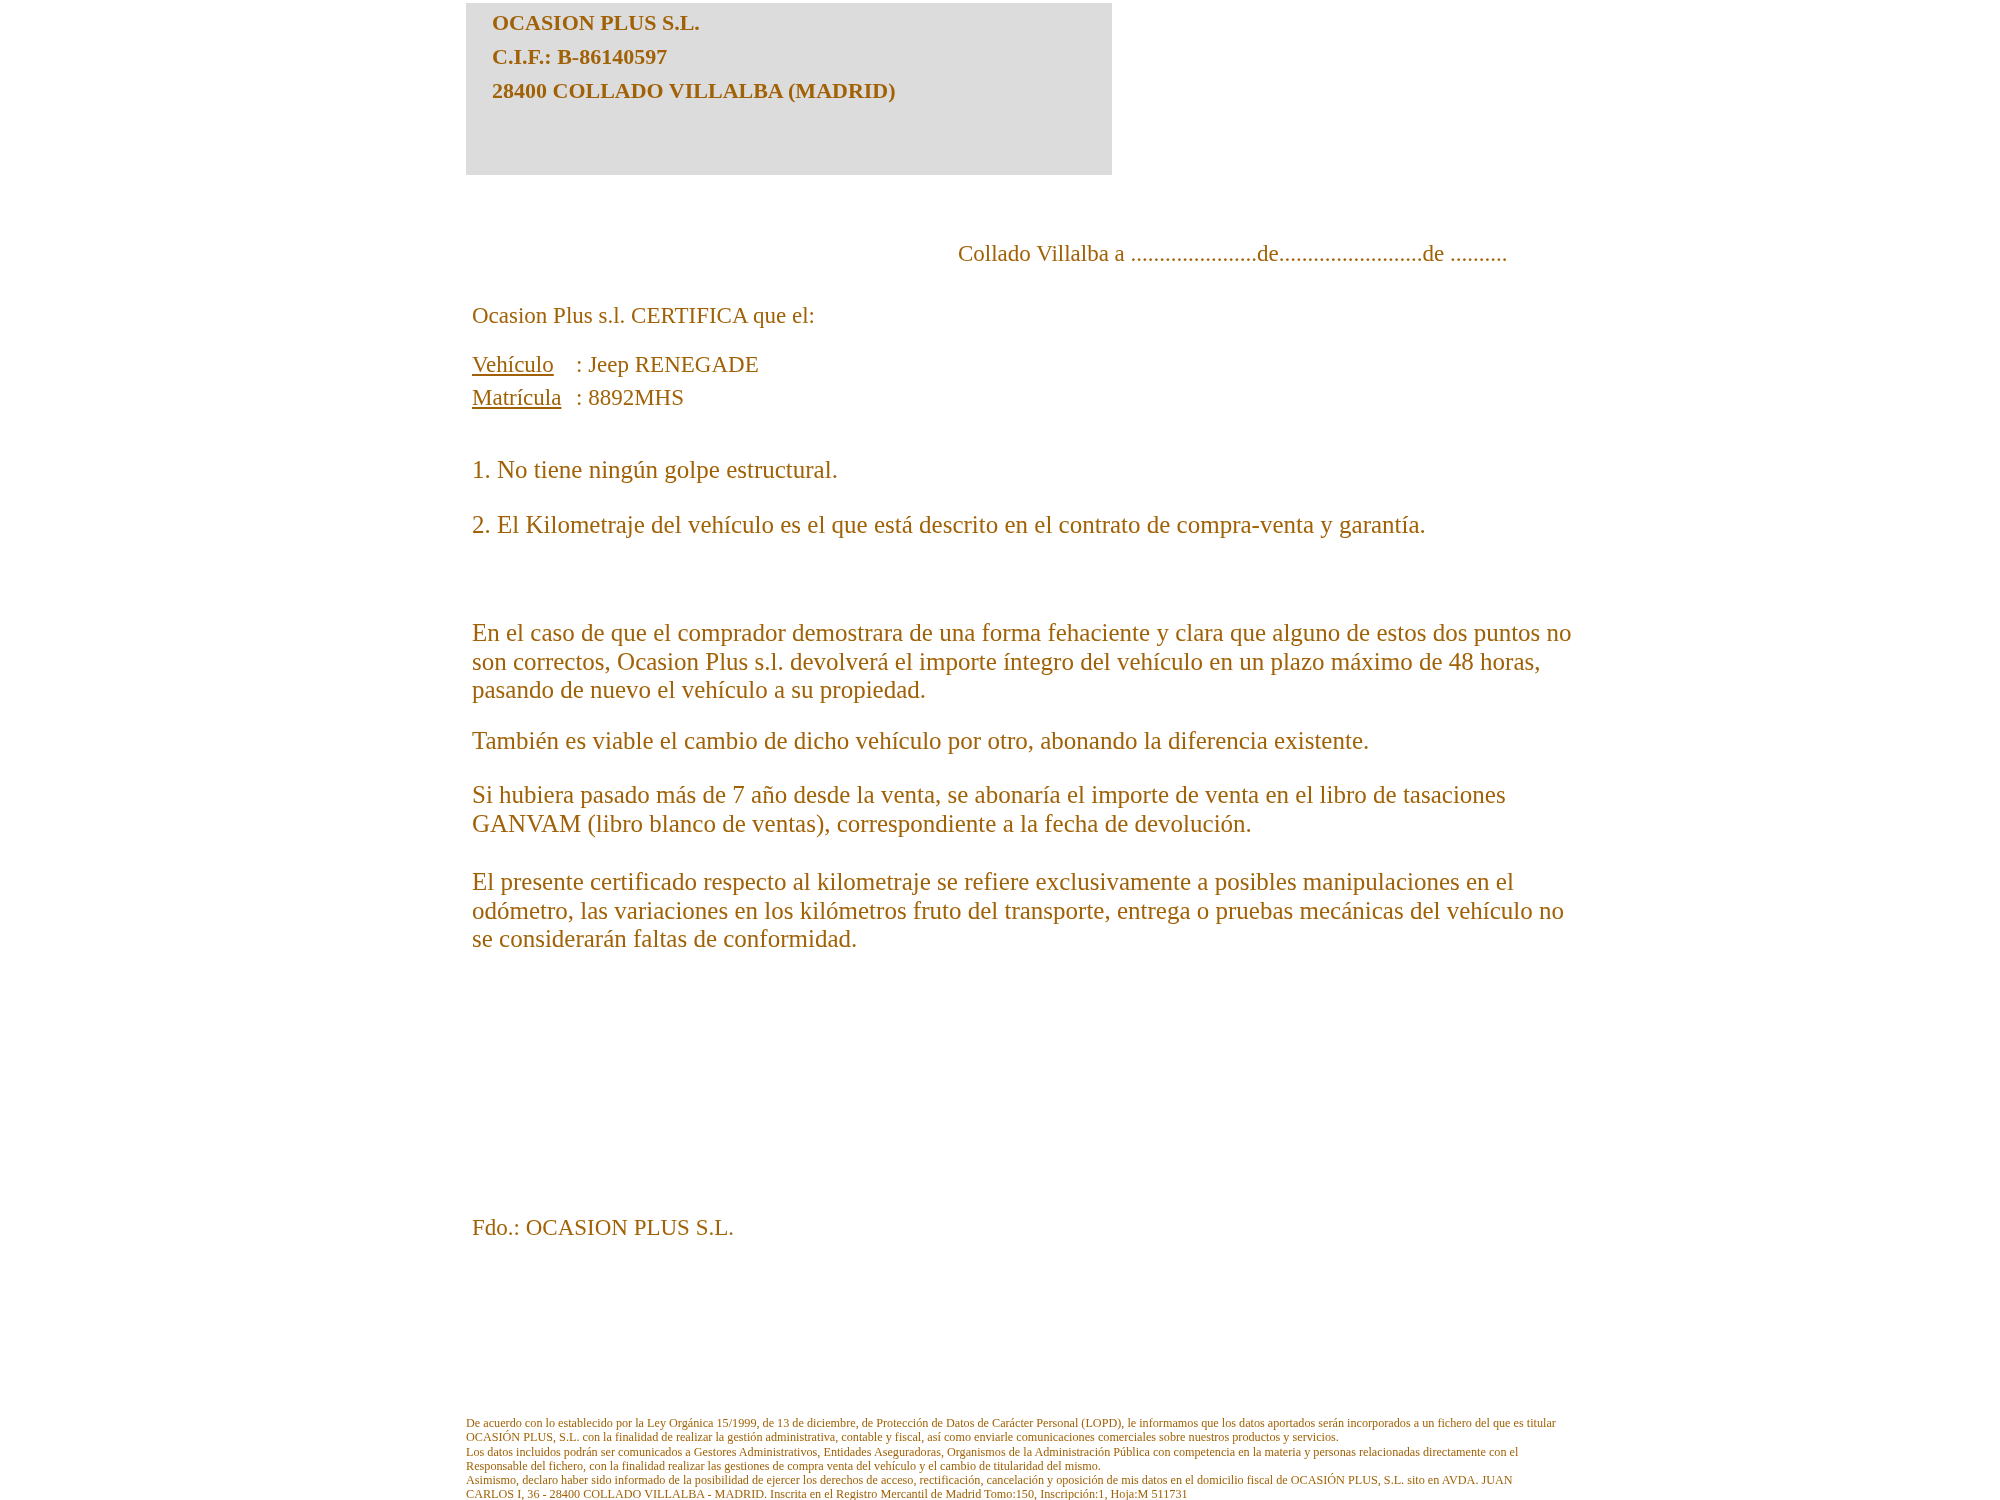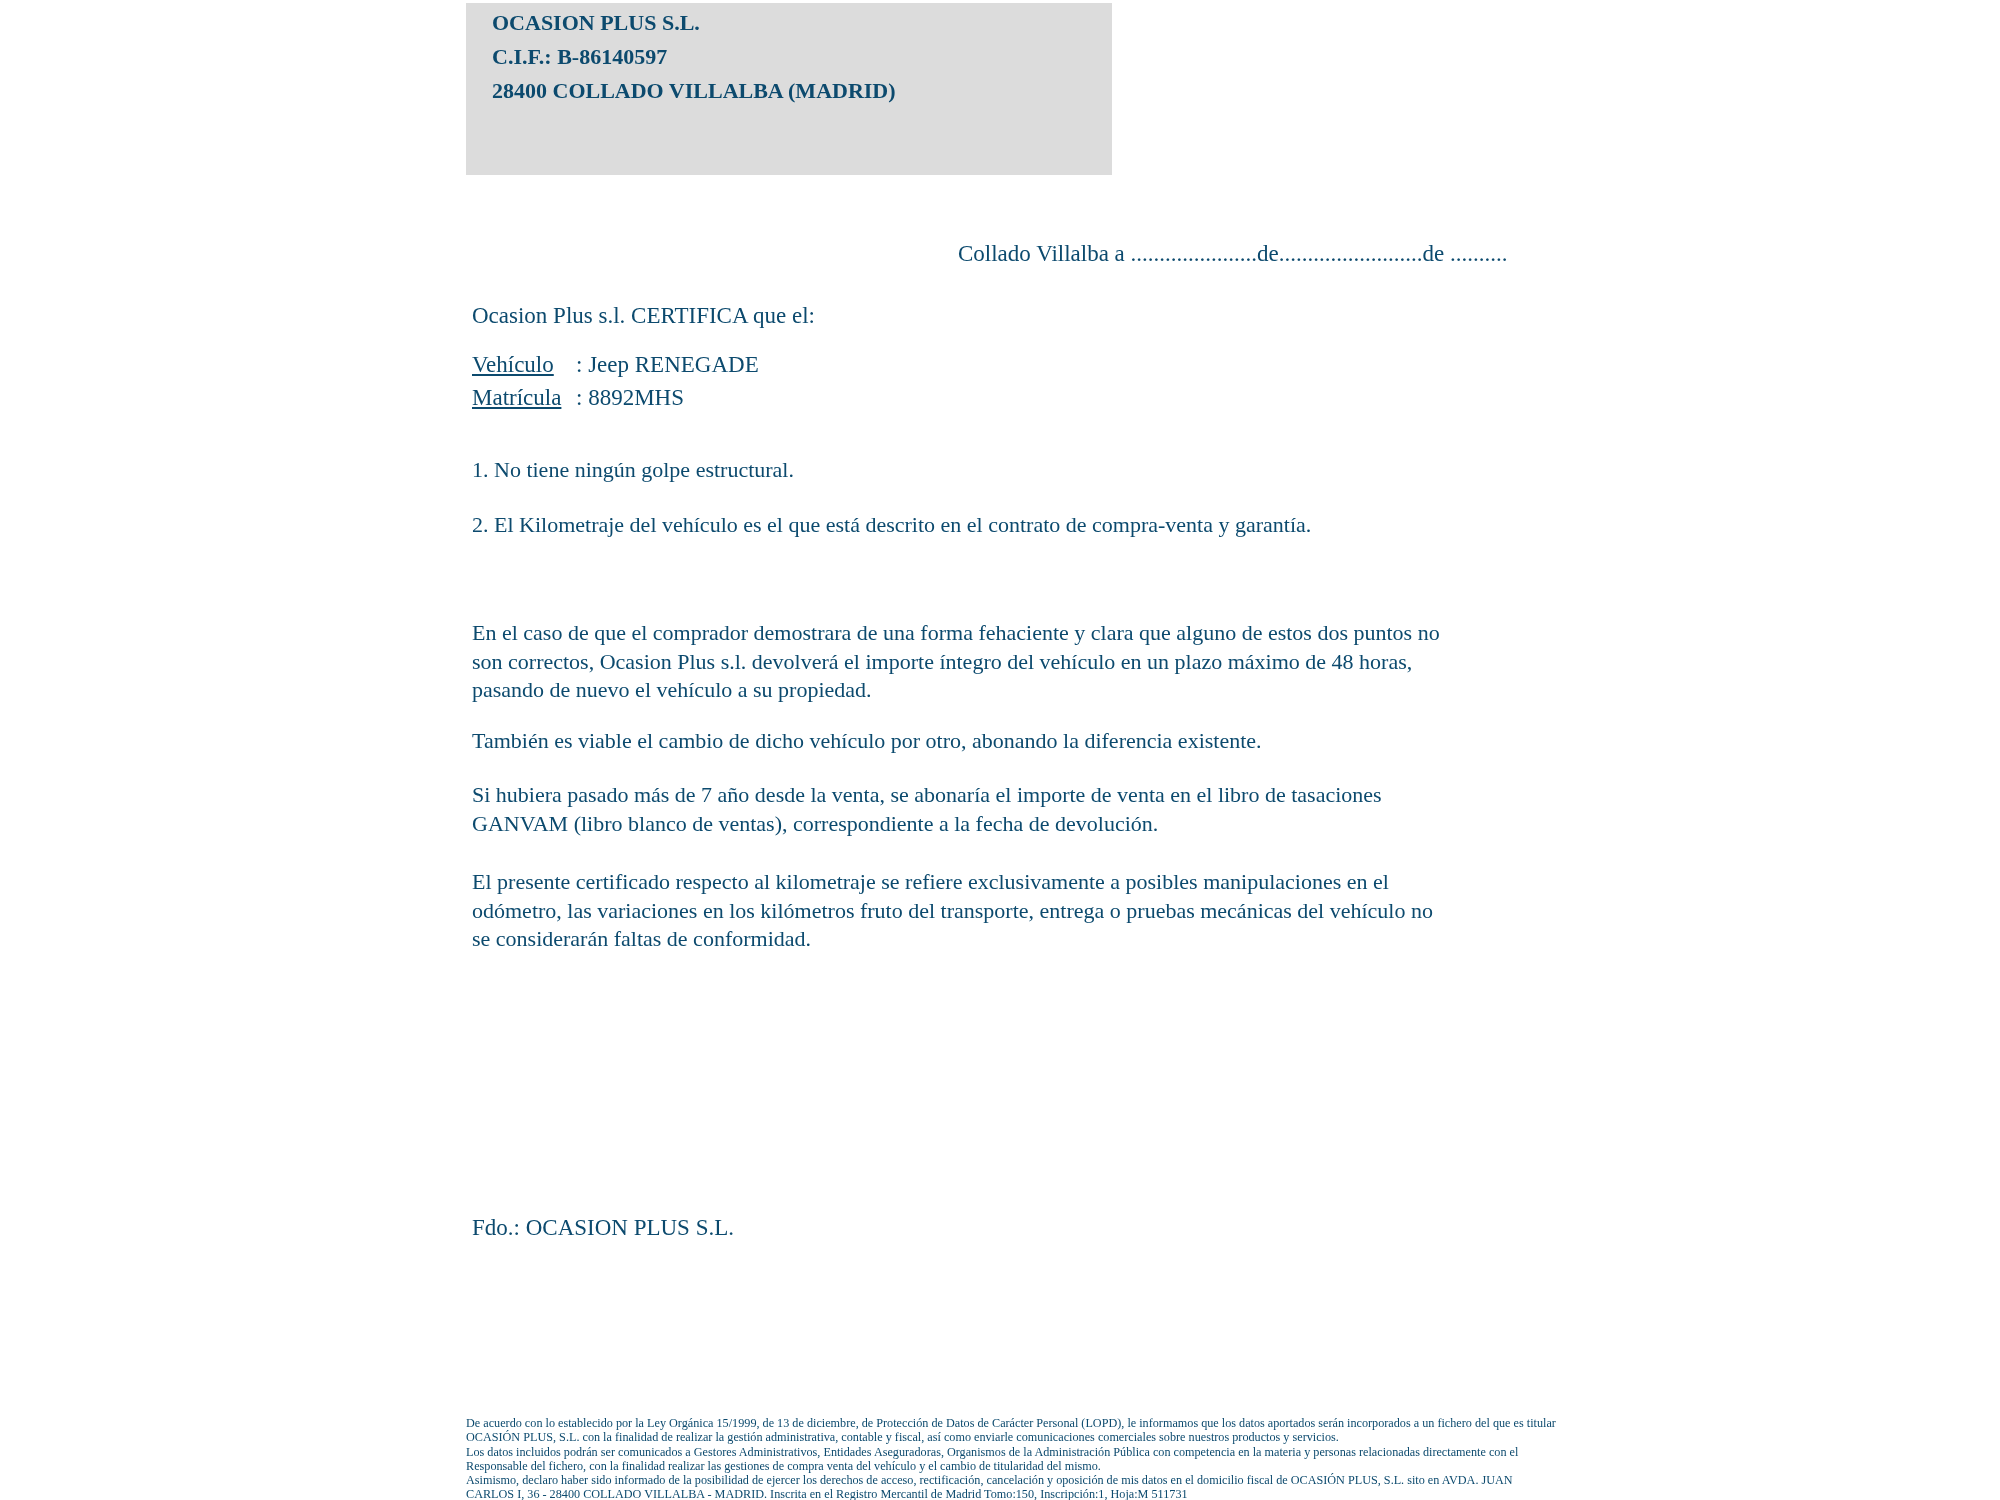--- a/index.html
+++ b/index.html
@@ -6,21 +6,21 @@
     margin: 0;
     padding: 0;
     background: #ffffff;
   }
   .page {
     position: relative;
     width: 2000px;
     height: 1500px;
     background: #ffffff;
     font-family: "Liberation Serif", "DejaVu Serif", serif;
-    color: #0c4a6e;
+    color: #a16207;
     overflow: hidden;
   }
   .abs { position: absolute; }
 
   
   .header-box {
     left: 466px;
     top: 3px;
     width: 646px;
     height: 172px;
@@ -29,21 +29,21 @@
     box-sizing: border-box;
   }
   .header-box .hline {
     font-weight: bold;
     font-size: 22px;
     line-height: 34px;
     white-space: nowrap;
   }
 
   .body-text {
-    font-size: 22px;
+    font-size: 25px;
     line-height: 28.5px;
     white-space: pre-line;
   }
 
   .date-line {
     left: 958px;
     top: 241px;
     font-size: 23px;
     white-space: nowrap;
     text-align: right;

